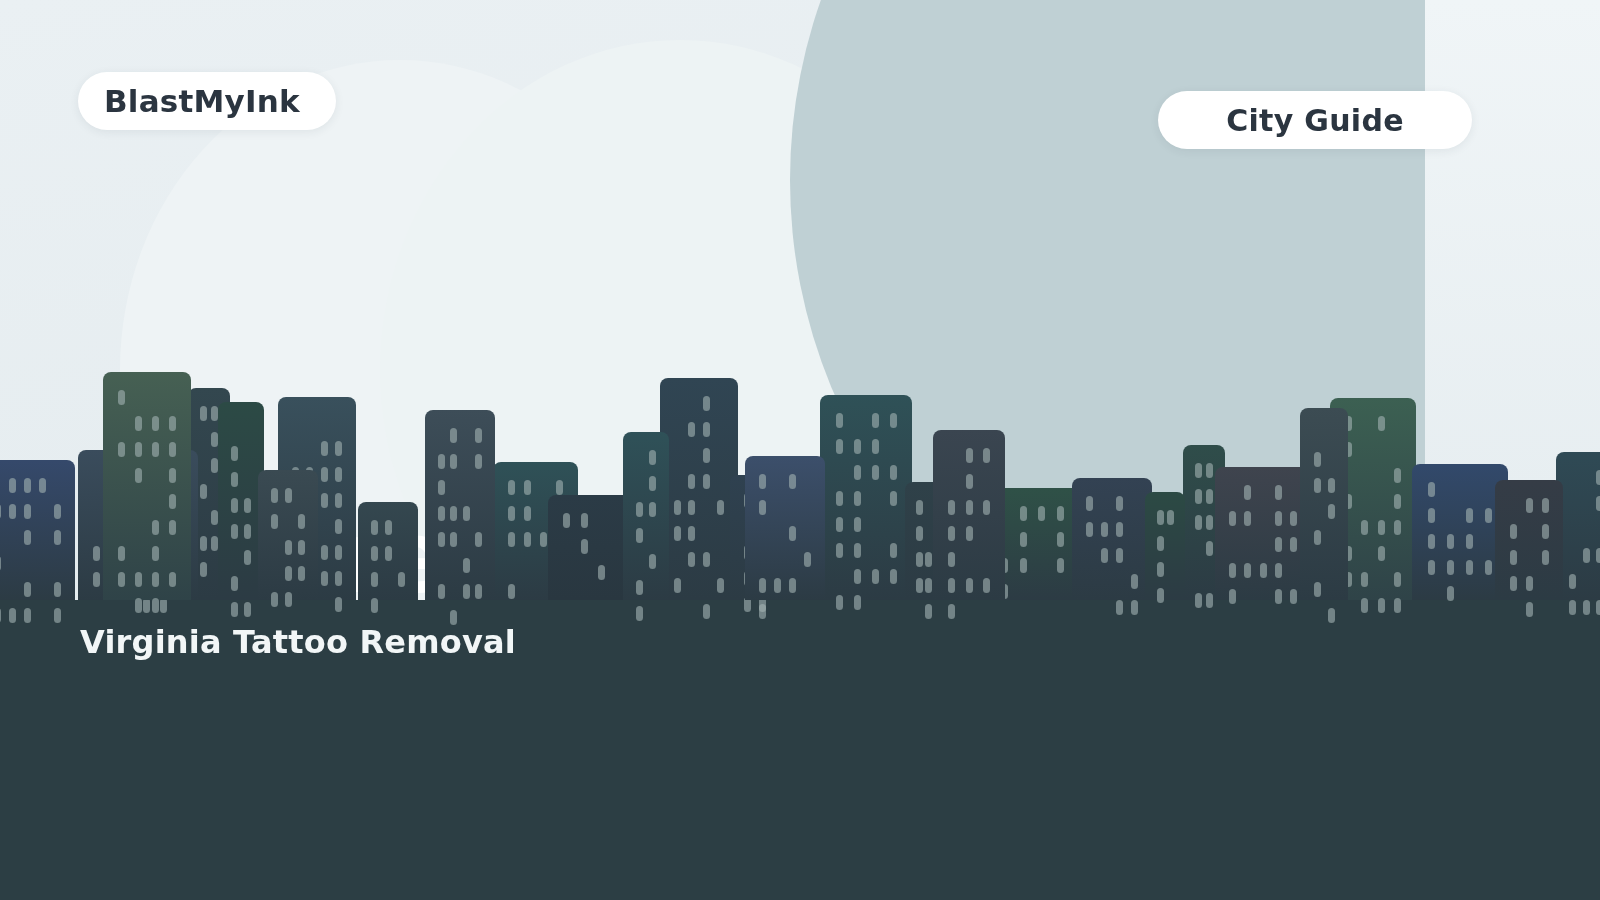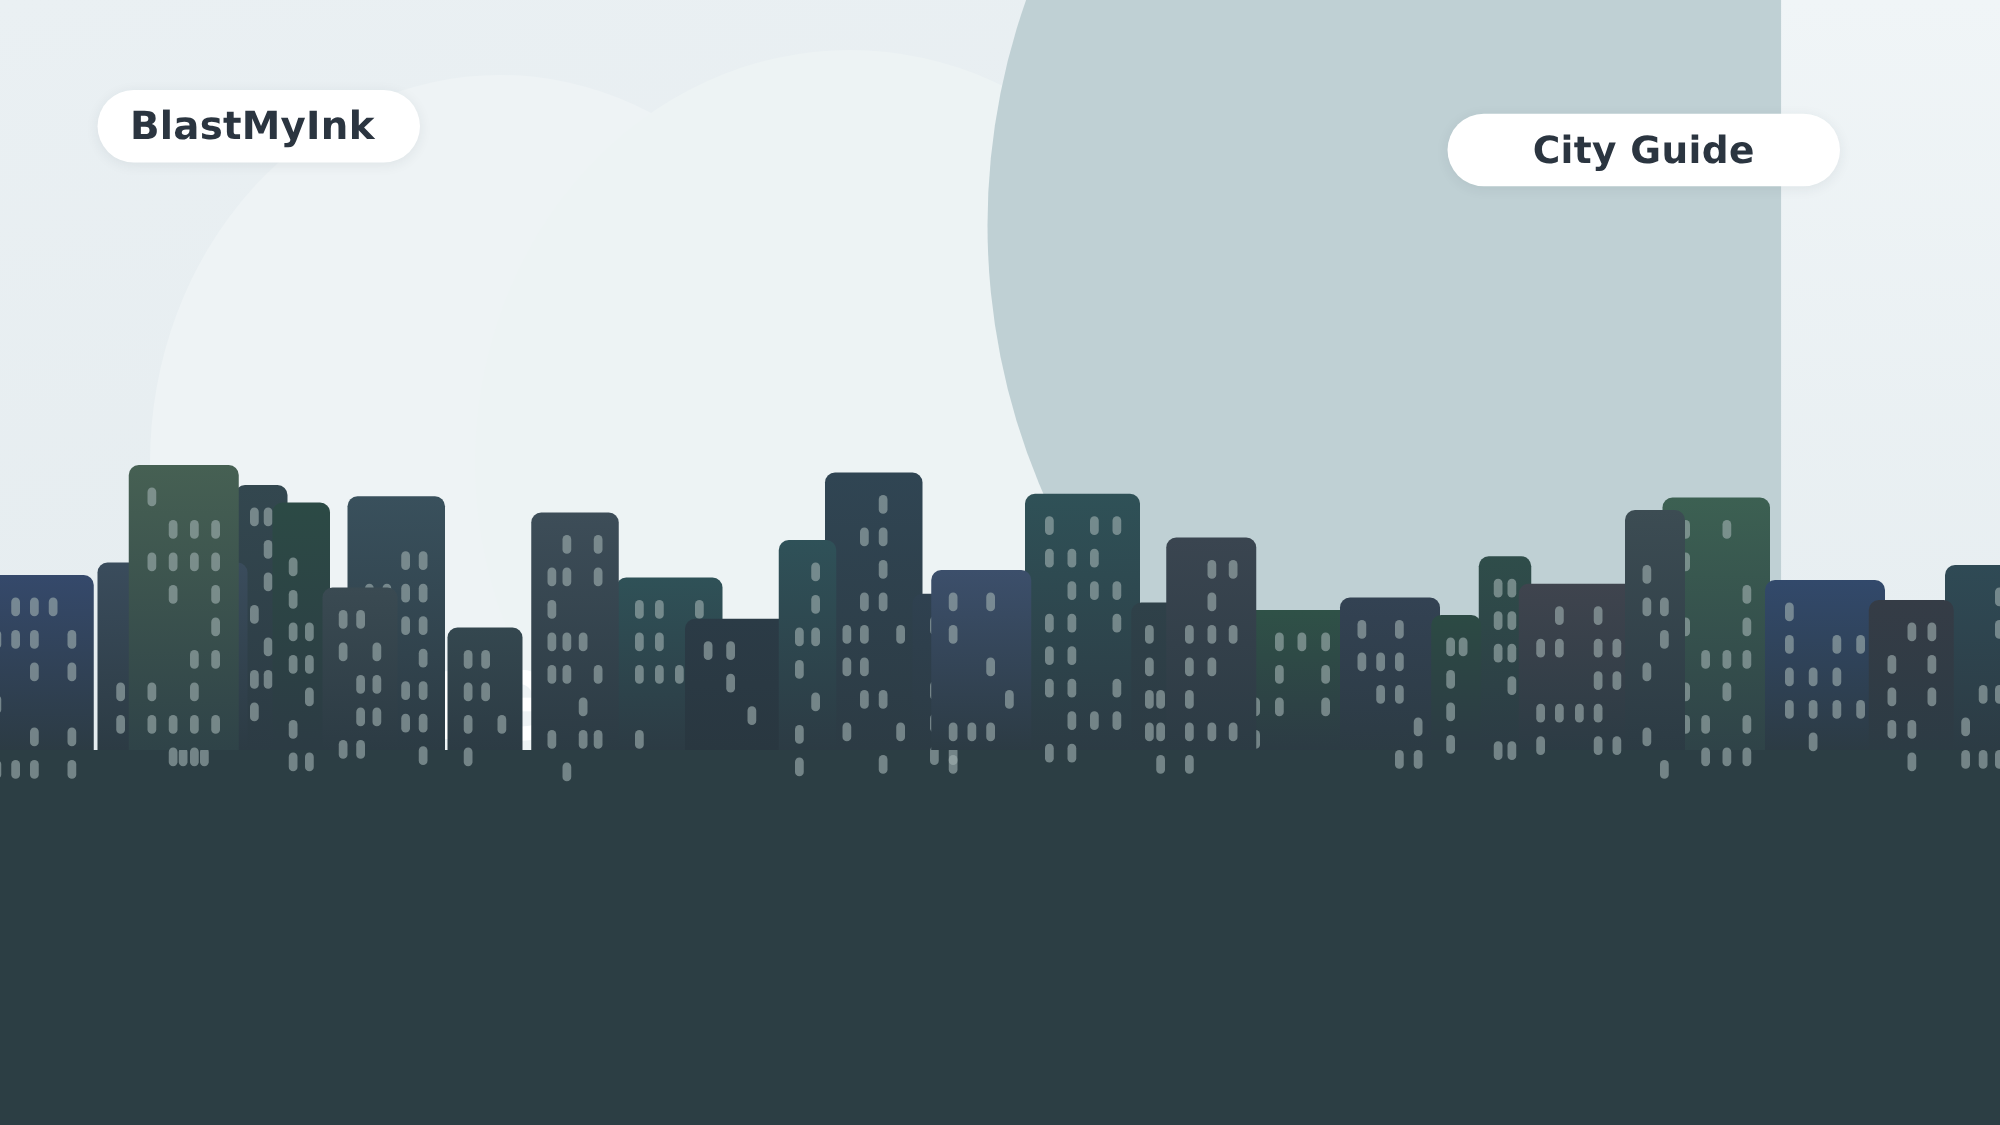--- a/index.html
+++ b/index.html
@@ -548,15 +548,16 @@
   <div class="badge" id="guide-badge">
     <span>City Guide</span>
   </div>
 
   <div class="badge" id="brand-badge">
     <span class="lbl">BlastMyInk</span>
   </div>
 
   <div class="copy">
     <h1 class="city-title">Centreville</h1>
+    <p class="city-sub">Virginia Tattoo Removal</p>
   </div>
 
 </div>
 
 </body></html>

